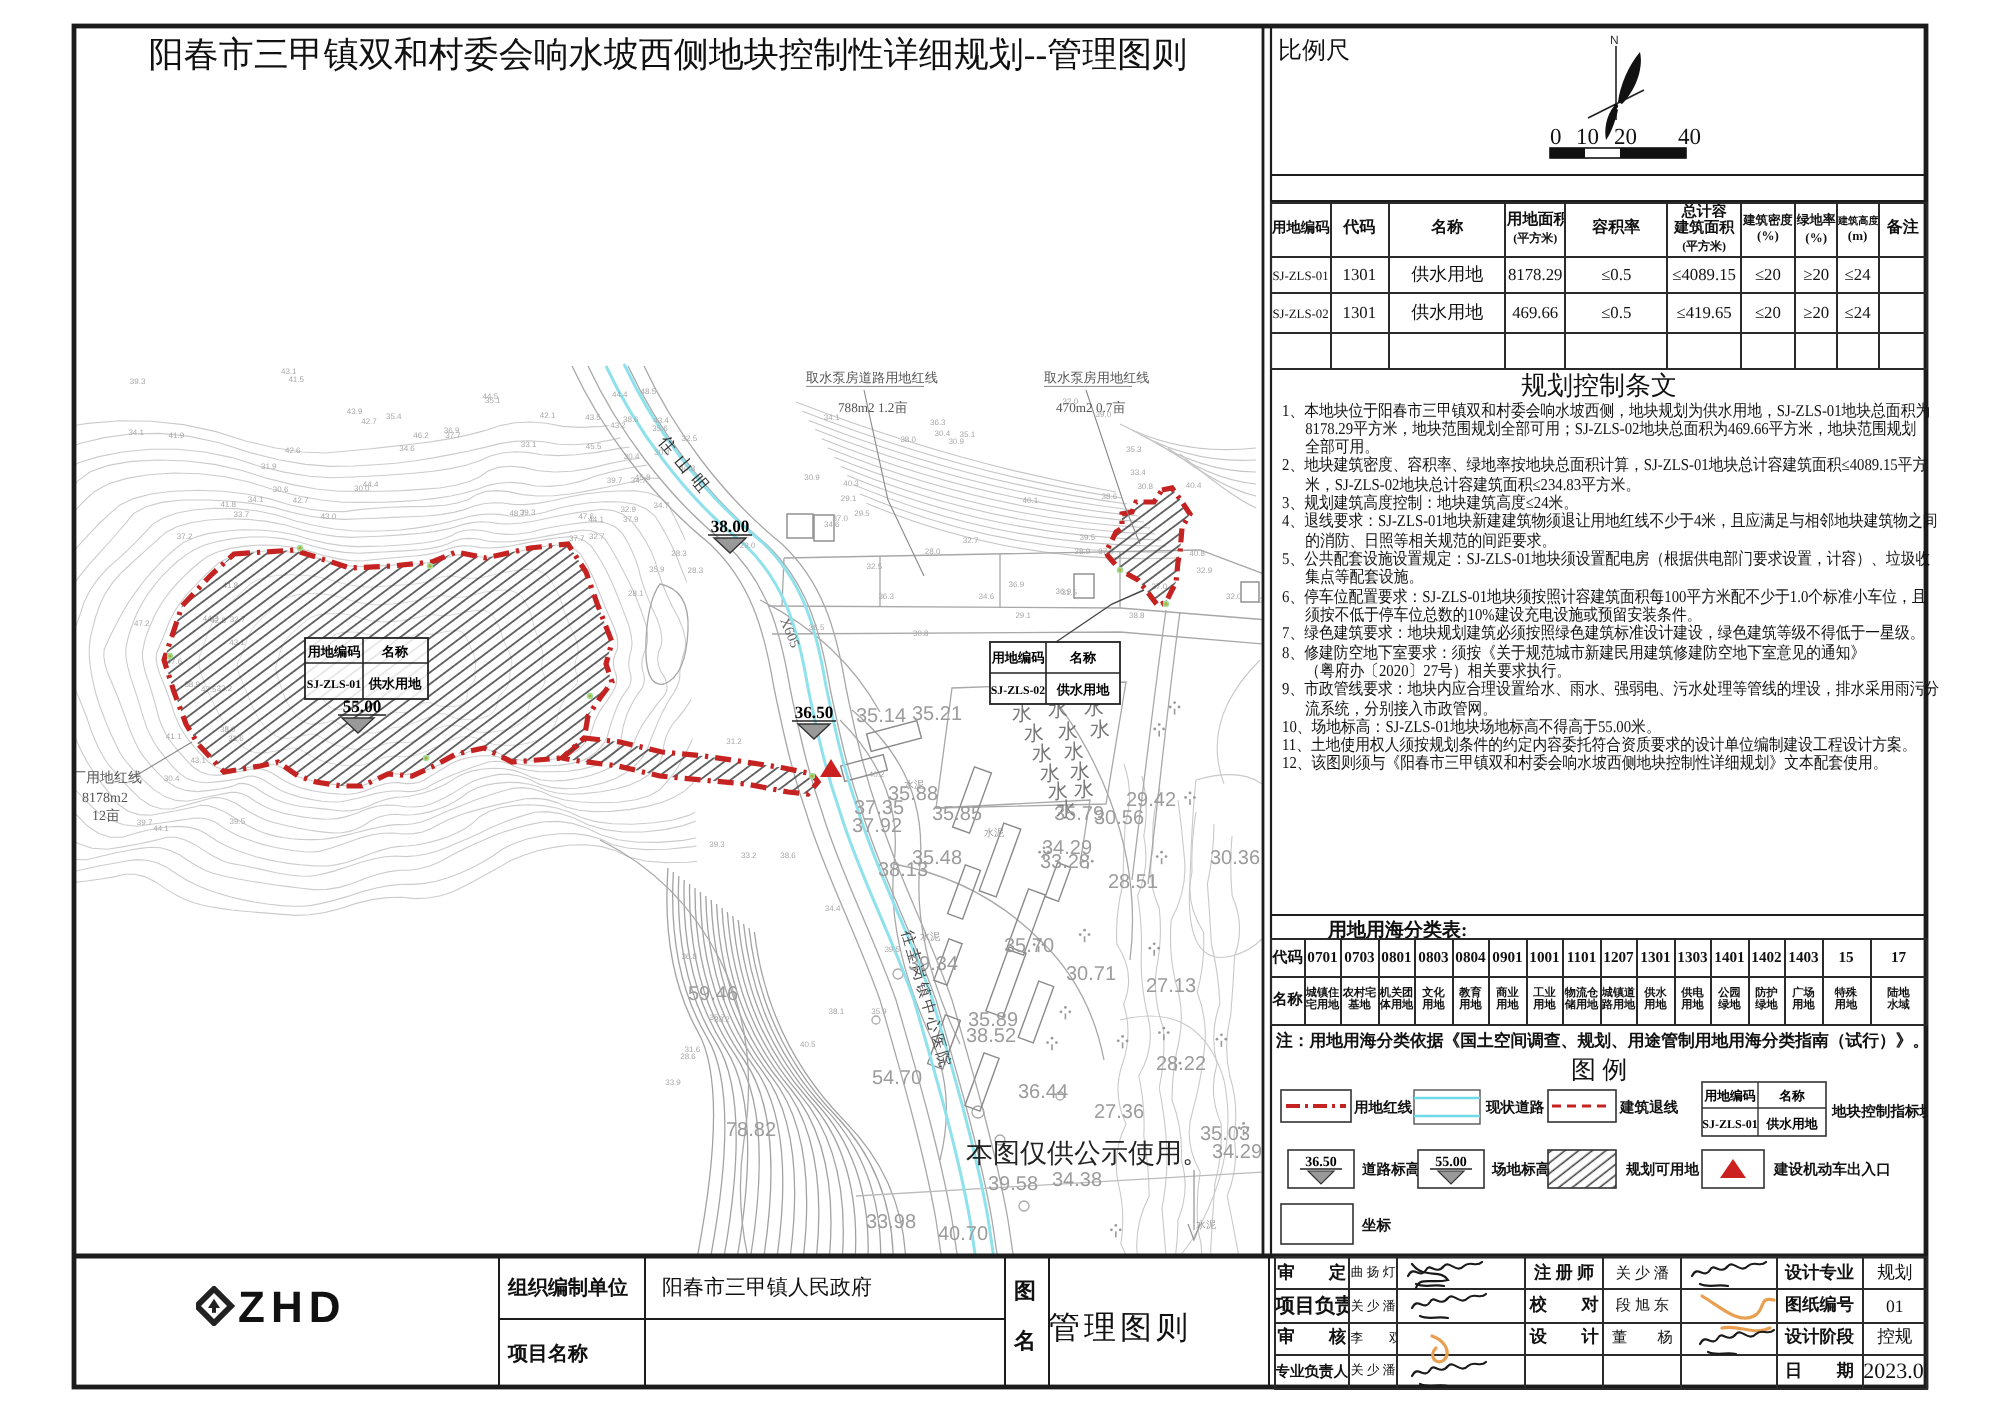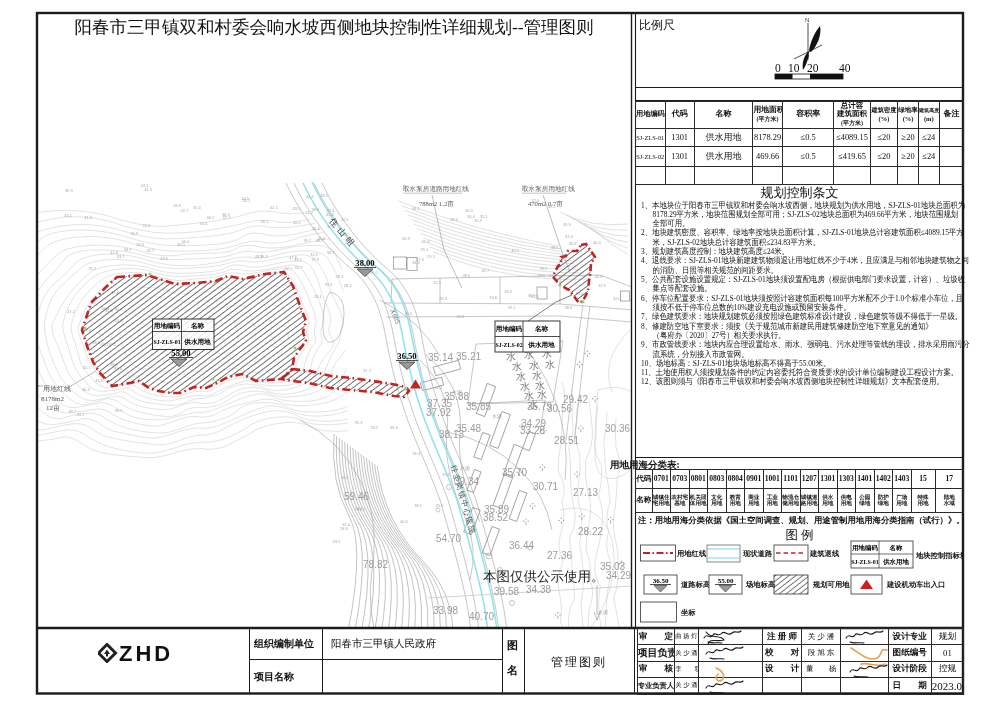--- a/index.html
+++ b/index.html
@@ -650,21 +650,21 @@
 <div style="">8、修建防空地下室要求：须按《关于规范城市新建民用建筑修建防空地下室意见的通知》</div>
 <div style="padding-left:13px">（粤府办〔2020〕27号）相关要求执行。</div>
 <div style="">9、市政管线要求：地块内应合理设置给水、雨水、强弱电、污水处理等管线的埋设，排水采用雨污分</div>
 <div style="padding-left:13px">流系统，分别接入市政管网。</div>
 <div style="">10、场地标高：SJ-ZLS-01地块场地标高不得高于55.00米。</div>
 <div style="">11、土地使用权人须按规划条件的约定内容委托符合资质要求的设计单位编制建设工程设计方案。</div>
 <div style="">12、该图则须与《阳春市三甲镇双和村委会响水坡西侧地块控制性详细规划》文本配套使用。</div>
 </div>
 <div class="ln" style="left:636px;top:457.4px;width:327px;height:1px"></div>
 
-<div class="abs" style="left:610px;top:459px;font-size:9.5px;font-weight:bold">用地用海分类表:</div>
+<div class="abs" style="left:664px;top:459px;font-size:9.5px;font-weight:bold">用地用海分类表:</div>
 
 <table class="abs" style="left:635px;top:469px;width:328px;table-layout:fixed">
 <colgroup>
         <col style="width:16.5px">
         <col style="width:18.5px">
         <col style="width:18.5px">
         <col style="width:18.5px">
         <col style="width:18.5px">
         <col style="width:18.5px">
         <col style="width:18.5px">
@@ -811,21 +811,21 @@
 <div class="ln" style="left:634.0px;top:628px;width:1.2px;height:65.5px"></div>
 <div class="ln" style="left:248.8px;top:658.8px;width:254px;height:1px"></div>
 
 <div class="abs" style="left:254px;top:637px;font-size:10px;font-weight:bold">组织编制单位</div>
 <div class="abs" style="left:331px;top:637px;font-size:10.5px">阳春市三甲镇人民政府</div>
 
 <div class="abs" style="left:254px;top:670px;font-size:10px;font-weight:bold">项目名称</div>
 
 <div class="abs" style="left:507px;top:638px;font-size:11px;font-weight:bold">图</div>
 <div class="abs" style="left:507px;top:663px;font-size:11px;font-weight:bold">名</div>
-<div class="abs" style="left:524px;top:654px;width:110px;text-align:center;font-size:12px;letter-spacing:2px">管理图则</div>
+<div class="abs" style="left:524px;top:654px;width:110px;font-size:16px;letter-spacing:2px">管理图则</div>
 
 <table class="abs" style="left:636.5px;top:628px;width:327px;table-layout:fixed">
 <colgroup>
         <col style="width:37.8px">
         <col style="width:23.5px">
         <col style="width:64.3px">
         <col style="width:39.0px">
         <col style="width:39.1px">
         <col style="width:47.6px">
         <col style="width:42.9px">

